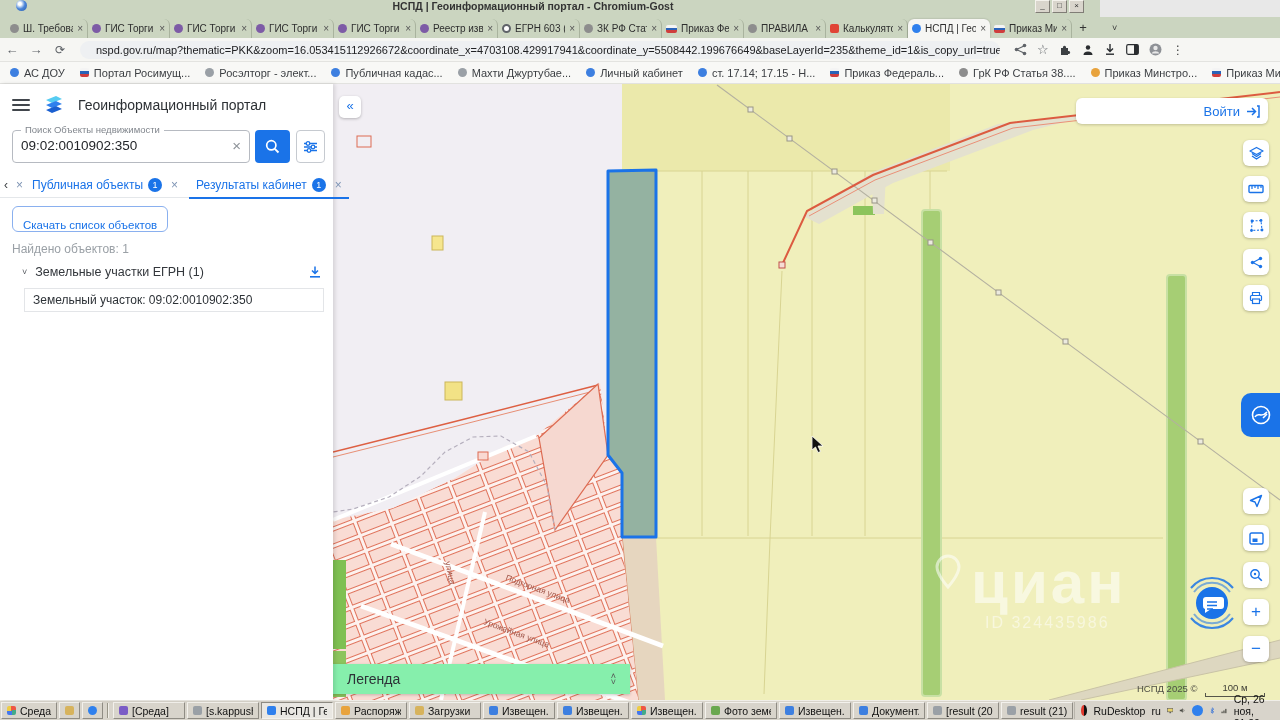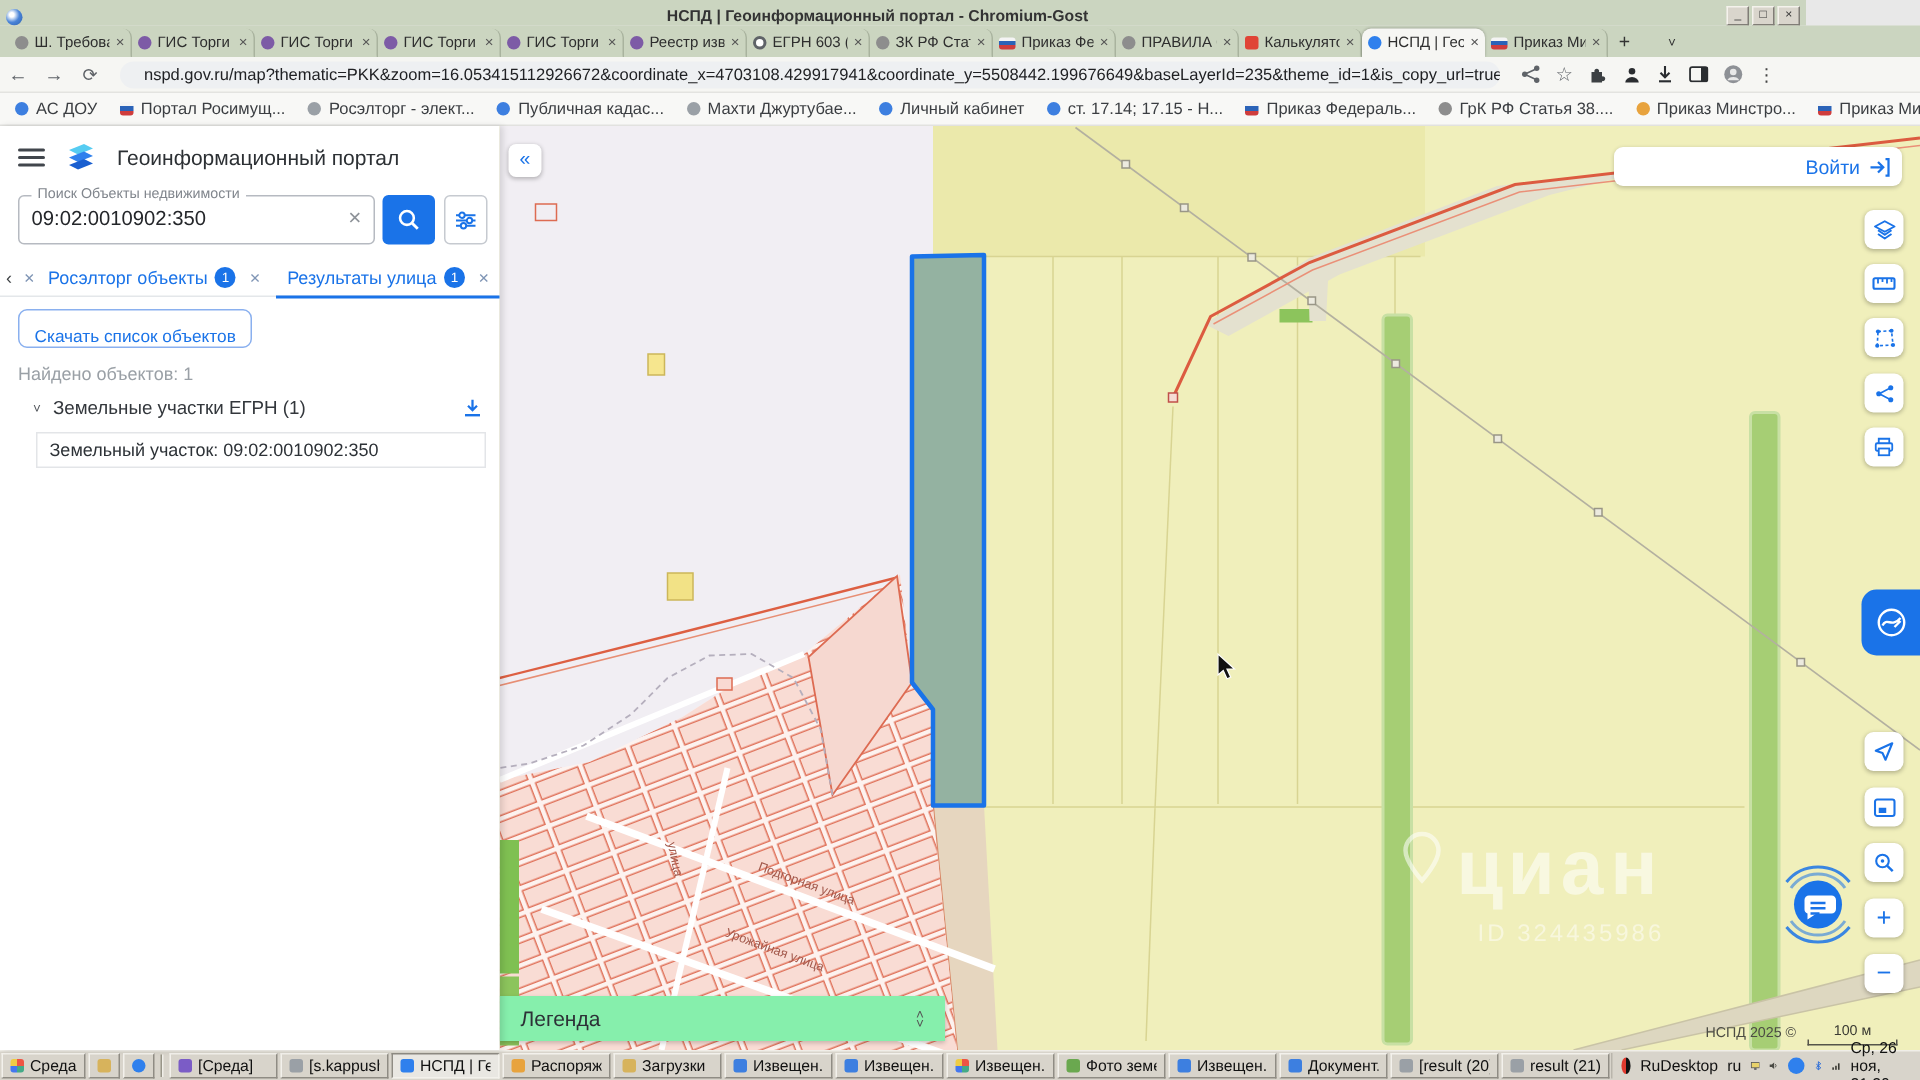--- a/index.html
+++ b/index.html
@@ -1,21 +1,21 @@
 <!DOCTYPE html>
 <html><head>
 <meta charset="utf-8">
 <style>
   * { margin:0; padding:0; box-sizing:border-box; }
   html,body { width:1280px; height:720px; overflow:hidden;
     font-family:"Liberation Sans", sans-serif; background:#e8e8e8; }
 
   
-  #titlebar { position:absolute; left:0; top:0; width:1204px; height:17px;
-    background:#cbd5c0; display:flex; align-items:flex-end; padding:0 4px;
+  #titlebar { position:absolute; left:0; top:0; width:1100px; height:17px;
+    background:#cbd5c0; display:flex; align-items:flex-start; padding:0 16px;
     font-size:10.5px; color:#1d1d1d; }
   #titlebar .t-icon { width:11px; height:11px; border-radius:50%;
     background:radial-gradient(circle at 35% 35%, #fff 15%, #4a84d8 50%, #2b5fae); margin-right:6px; }
   #titlebar .t-title { flex:1; text-align:center; font-weight:bold; color:#333; }
   .winbtn { width:15px; height:13px; margin-left:2px; background:#d9d5cc;
     border:1px solid; border-color:#f4f2ec #807d76 #807d76 #f4f2ec;
     font-size:8px; line-height:10px; text-align:center; color:#333; }
 
   
   #tabstrip { position:absolute; left:0; top:17px; width:1280px; height:21px;
@@ -119,21 +119,21 @@
   #chat-fab { position:absolute; left:846px; top:486px; width:66px; height:66px; }
   #legendbar { position:absolute; left:0px; top:580px; width:297px; height:30px; background:#86efac;
     box-shadow:0 1px 3px rgba(0,0,0,.2); display:flex; align-items:center; padding:0 14px;
     font-size:14px; color:#2d3237; }
   .leg-chev { margin-left:auto; display:flex; flex-direction:column; line-height:6px; font-size:9px; color:#555; }
   #copyright { position:absolute; left:804px; top:599px; font-size:9.5px; color:#4c4c44; }
   #scalebar { position:absolute; left:872px; top:598px; width:60px; font-size:9.5px; color:#3c3c34; text-align:center; }
   #scalebar .rule { height:4px; border-left:1px solid #55554a; border-right:1px solid #55554a; border-bottom:1px solid #55554a; }
   #watermark { position:absolute; left:600px; top:470px; width:300px; color:rgba(255,255,255,.55); pointer-events:none; }
   #wm-row { display:flex; align-items:flex-start; gap:8px; }
-  #wm-brand { font-size:52px; font-weight:bold; letter-spacing:3px; line-height:58px;font-family:Liberation Mono, monospace; }
+  #wm-brand { font-size:60px; font-weight:bold; letter-spacing:3px; line-height:58px; }
   #wm-id { font-size:16px; letter-spacing:2px; color:rgba(255,255,255,.5); margin:2px 0 0 52px; }
 
   
   #taskbar { position:absolute; left:0; top:700px; width:1280px; height:20px; background:#d8d4cb;
     border-top:1px solid #f0eee8; display:flex; align-items:center; font-size:10.5px; color:#111; }
   .tk-raised { height:17px; margin:0 1px; padding:0 5px; display:flex; align-items:center; gap:4px;
     background:#d8d4cb; border:1px solid; border-color:#f3f1ec #8f8c84 #8f8c84 #f3f1ec; white-space:nowrap; }
   .tk-task { width:72px; overflow:hidden; }
   .tk-task.active { background:#e9e7e2; border-color:#8f8c84 #f3f1ec #f3f1ec #8f8c84; }
   .tk-ic { width:9px; height:9px; flex:none; border-radius:2px; }
@@ -577,27 +577,27 @@
         </svg>
     </button>
   </div>
 
   <div class="sb-tabs">
     <span class="scrollL">‹</span>
     <span class="cutbadge"></span>
     <span class="sbt-x">×</span>
 
       <span class="sbtab">
-        <span>Росэлторг объекты</span>
+        <span>Публичная объекты</span>
         <span class="badge">1</span>
         <span class="sbt-x">×</span>
       </span>
 
       <span class="sbtab active">
-        <span>Результаты улица</span>
+        <span>Результаты кабинет</span>
         <span class="badge">1</span>
         <span class="sbt-x">×</span>
       </span>
 
   </div>
 
   <button class="btn-dl-list">Скачать список объектов</button>
   <div class="found">Найдено объектов: 1</div>
 
   <div class="group-row">

